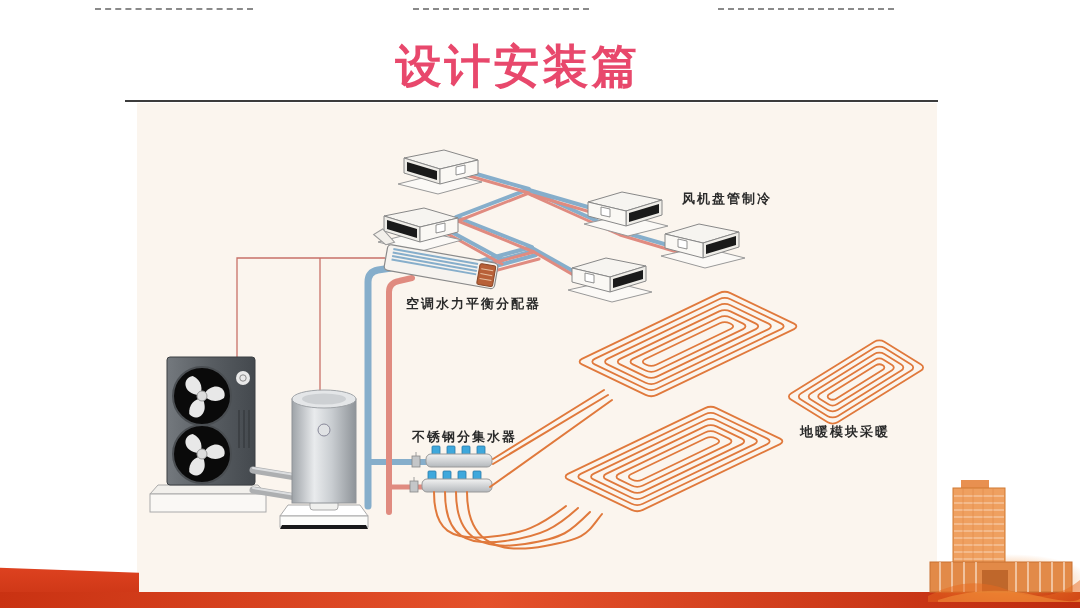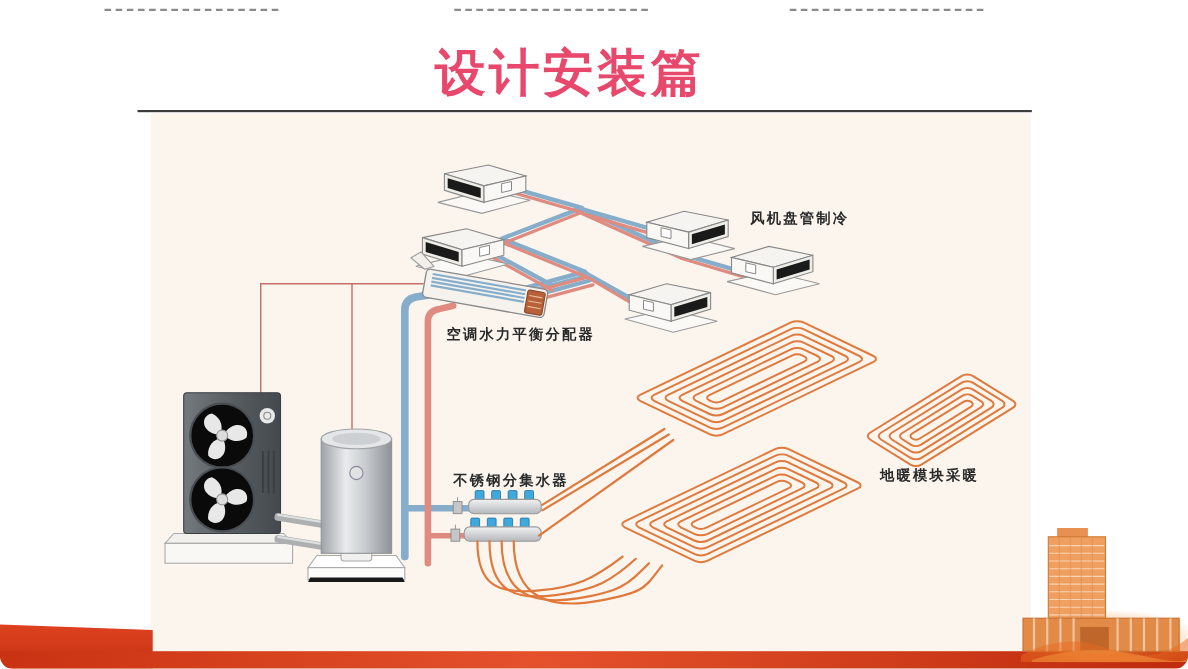--- a/index.html
+++ b/index.html
@@ -1,17 +1,17 @@
 <!DOCTYPE html>
 <html><head>
 <meta charset="utf-8">
 <style>
   html,body{margin:0;padding:0;background:#ffffff;}
   .slide{position:relative;width:1080px;height:608px;background:#ffffff;overflow:hidden;
-         font-family:"Liberation Sans", sans-serif;border-radius:12px;}
+         font-family:"Liberation Sans", sans-serif;}
   .dash{position:absolute;top:8px;height:0;border-top:2px dashed #8a8a8a;}
   .dash1{left:95px;width:158px;}
   .dash2{left:413px;width:176px;}
   .dash3{left:718px;width:176px;}
   .title{position:absolute;top:36px;left:0;width:1080px;text-align:center;
          font-size:46px;font-weight:bold;color:#E8486C;letter-spacing:3px;
          transform:translateX(-22px);}
   .title-rule{position:absolute;top:100px;left:125px;width:813px;height:2px;background:#3c3c3c;}
   .panel{position:absolute;left:137px;top:103px;width:800px;height:563px;background:#FBF5EE;}
   .panel svg{position:absolute;left:0;top:0;}

